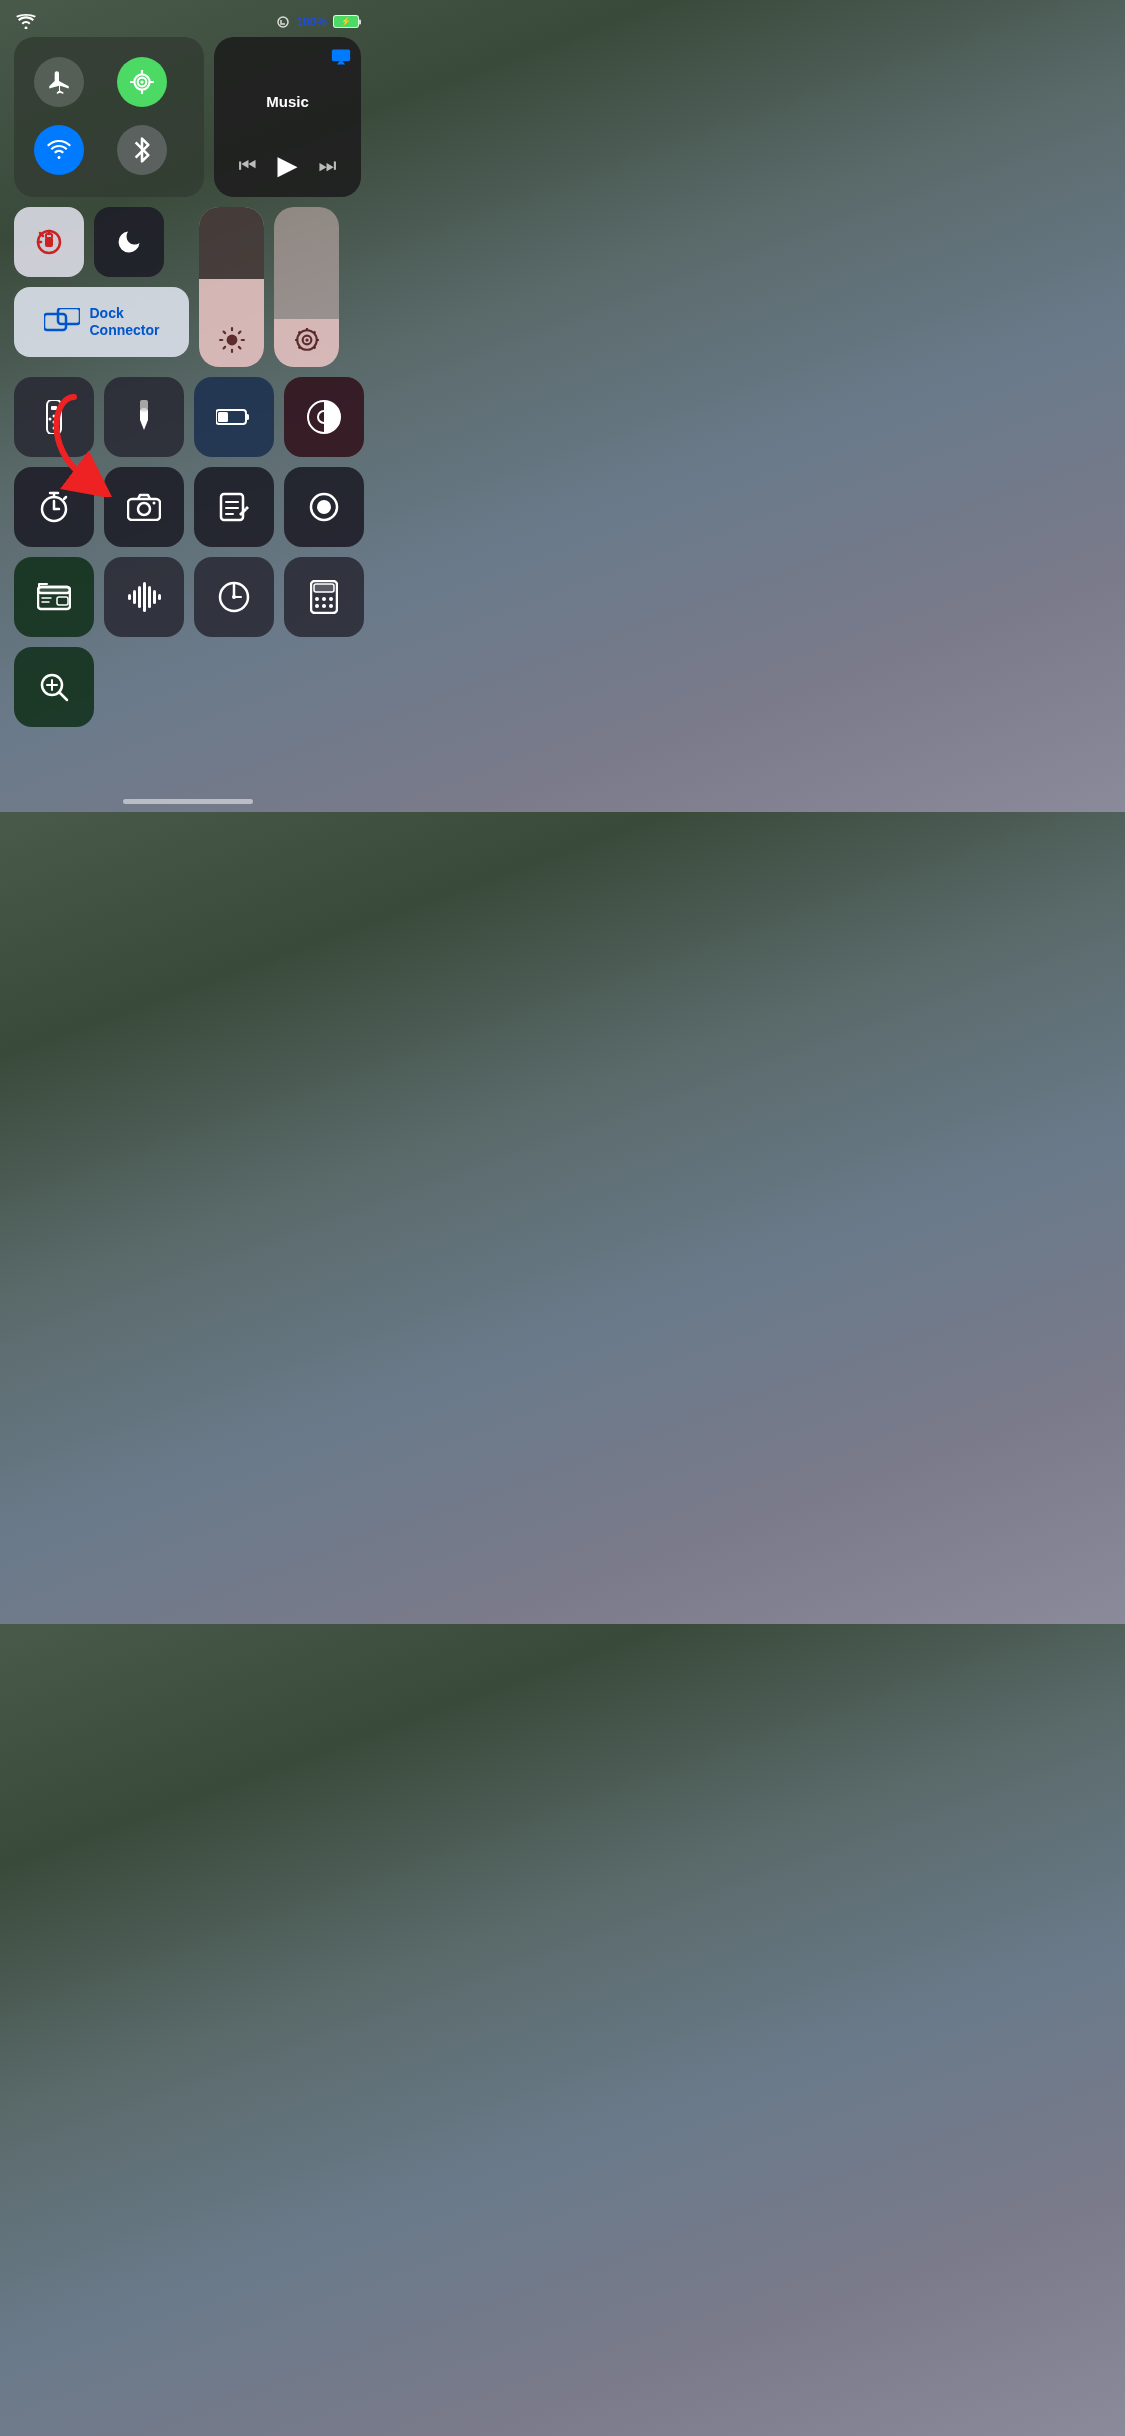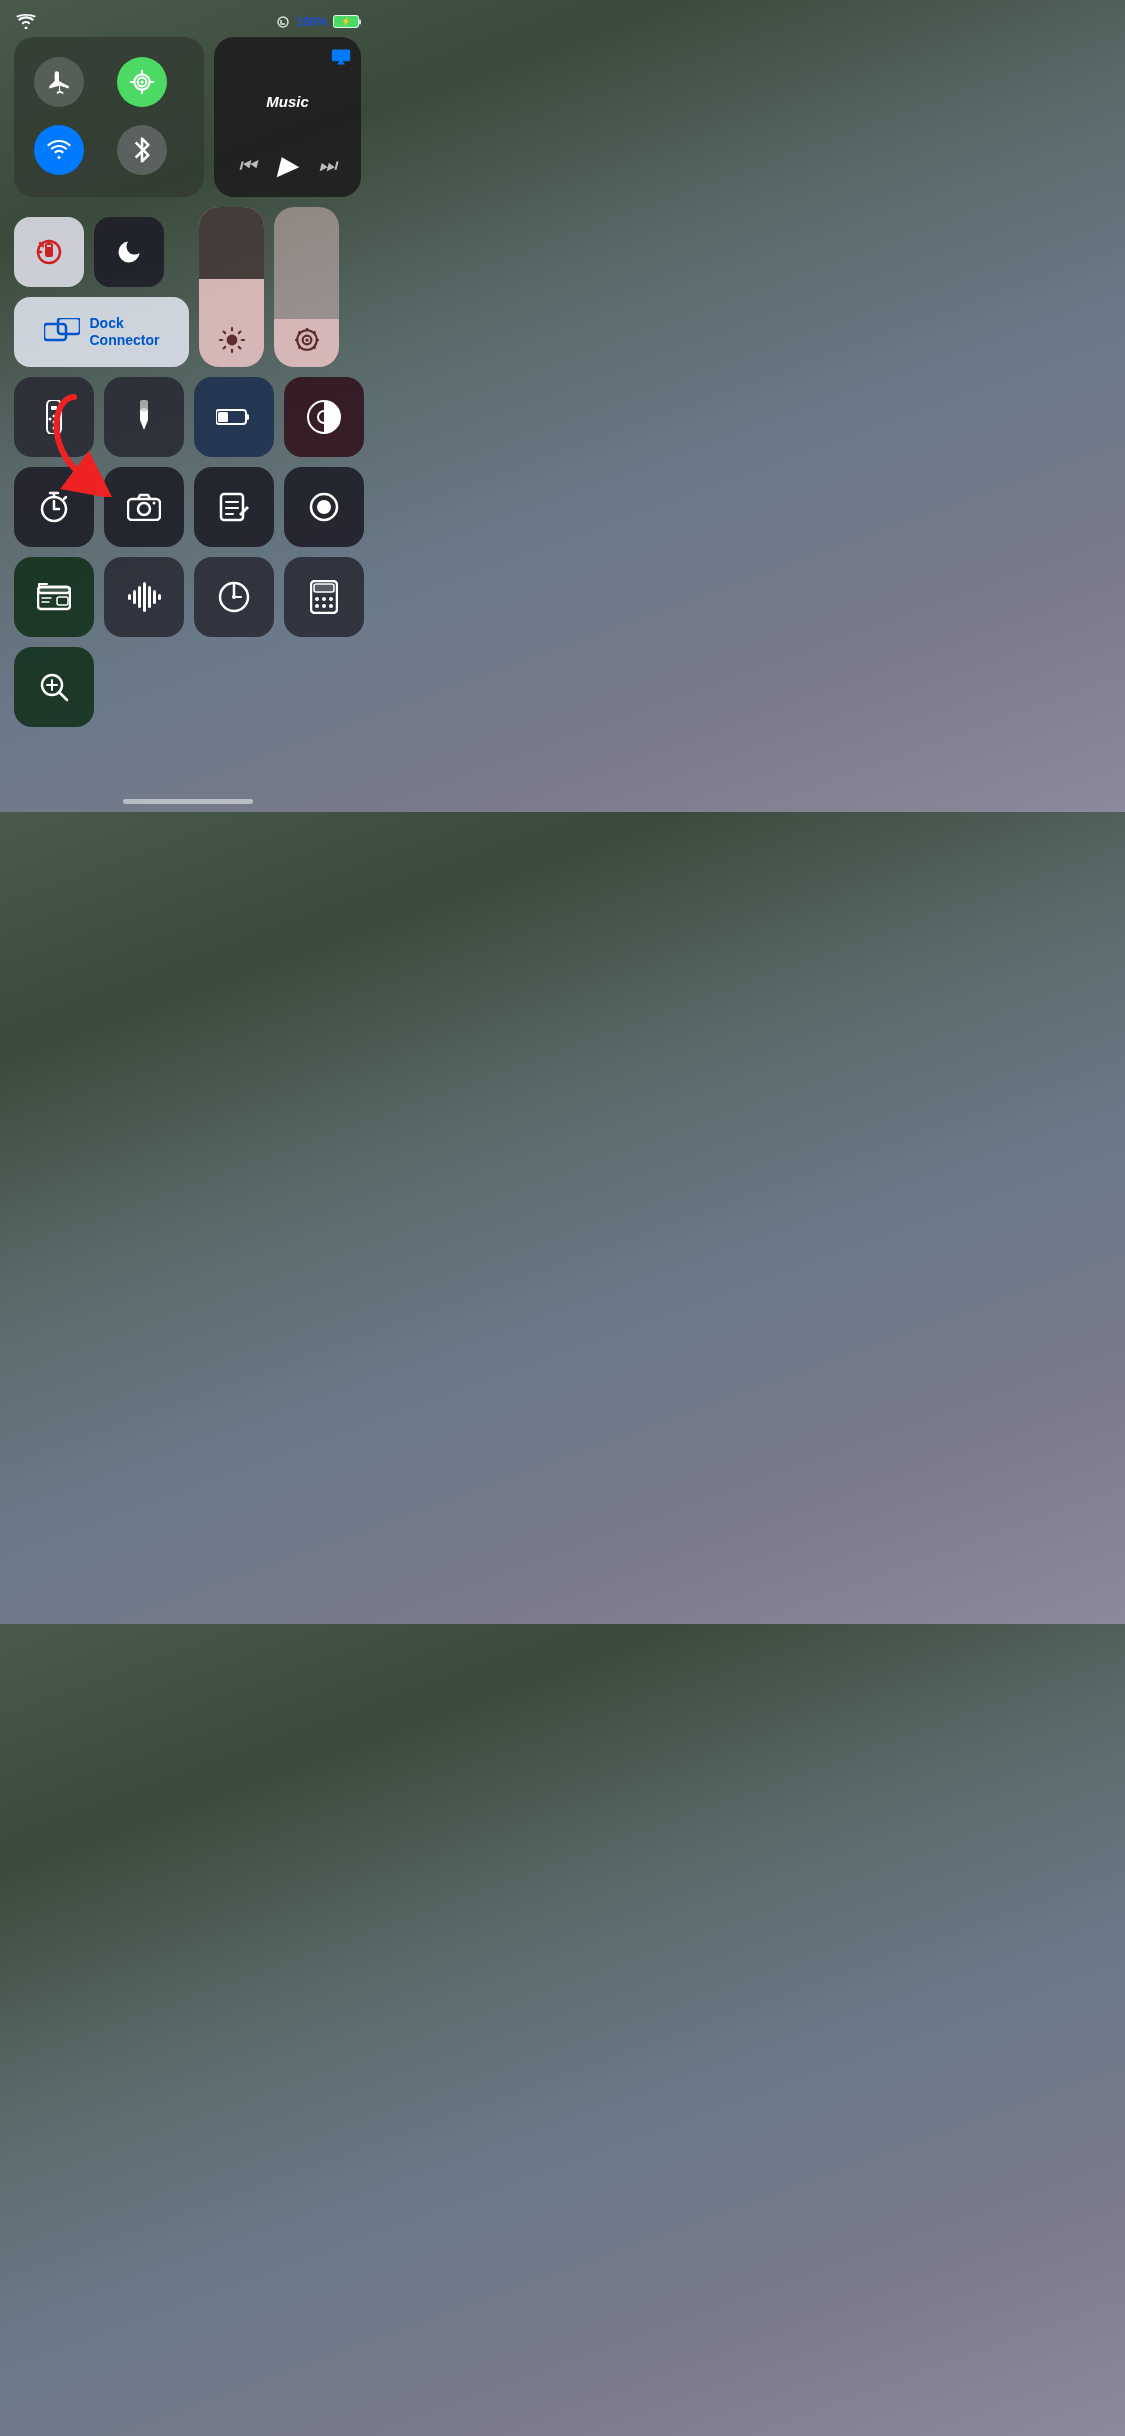--- a/index.html
+++ b/index.html
@@ -82,21 +82,20 @@
 
     .music-panel {
       flex: 1;
       height: 160px;
       background: rgba(30,30,30,0.9);
       border-radius: 20px;
       display: flex;
       flex-direction: column;
       padding: 12px 14px;
       position: relative;
-      font-style: italic;
     }
 
     .music-airplay {
       position: absolute;
       top: 10px;
       right: 10px;
       color: #007aff;
       font-size: 18px;
     }
 
@@ -217,21 +216,20 @@
       transform: translateX(-50%);
       width: 130px;
       height: 5px;
       background: rgba(255,255,255,0.5);
       border-radius: 3px;
     }
 
     .row-sliders-and-dock {
       display: flex;
       gap: 10px;
-      align-items: flex-end;
     }
 
     .left-toggles-dock {
       display: flex;
       flex-direction: column;
       gap: 10px;
     }
 
     .top-two-toggles {
       display: flex;

